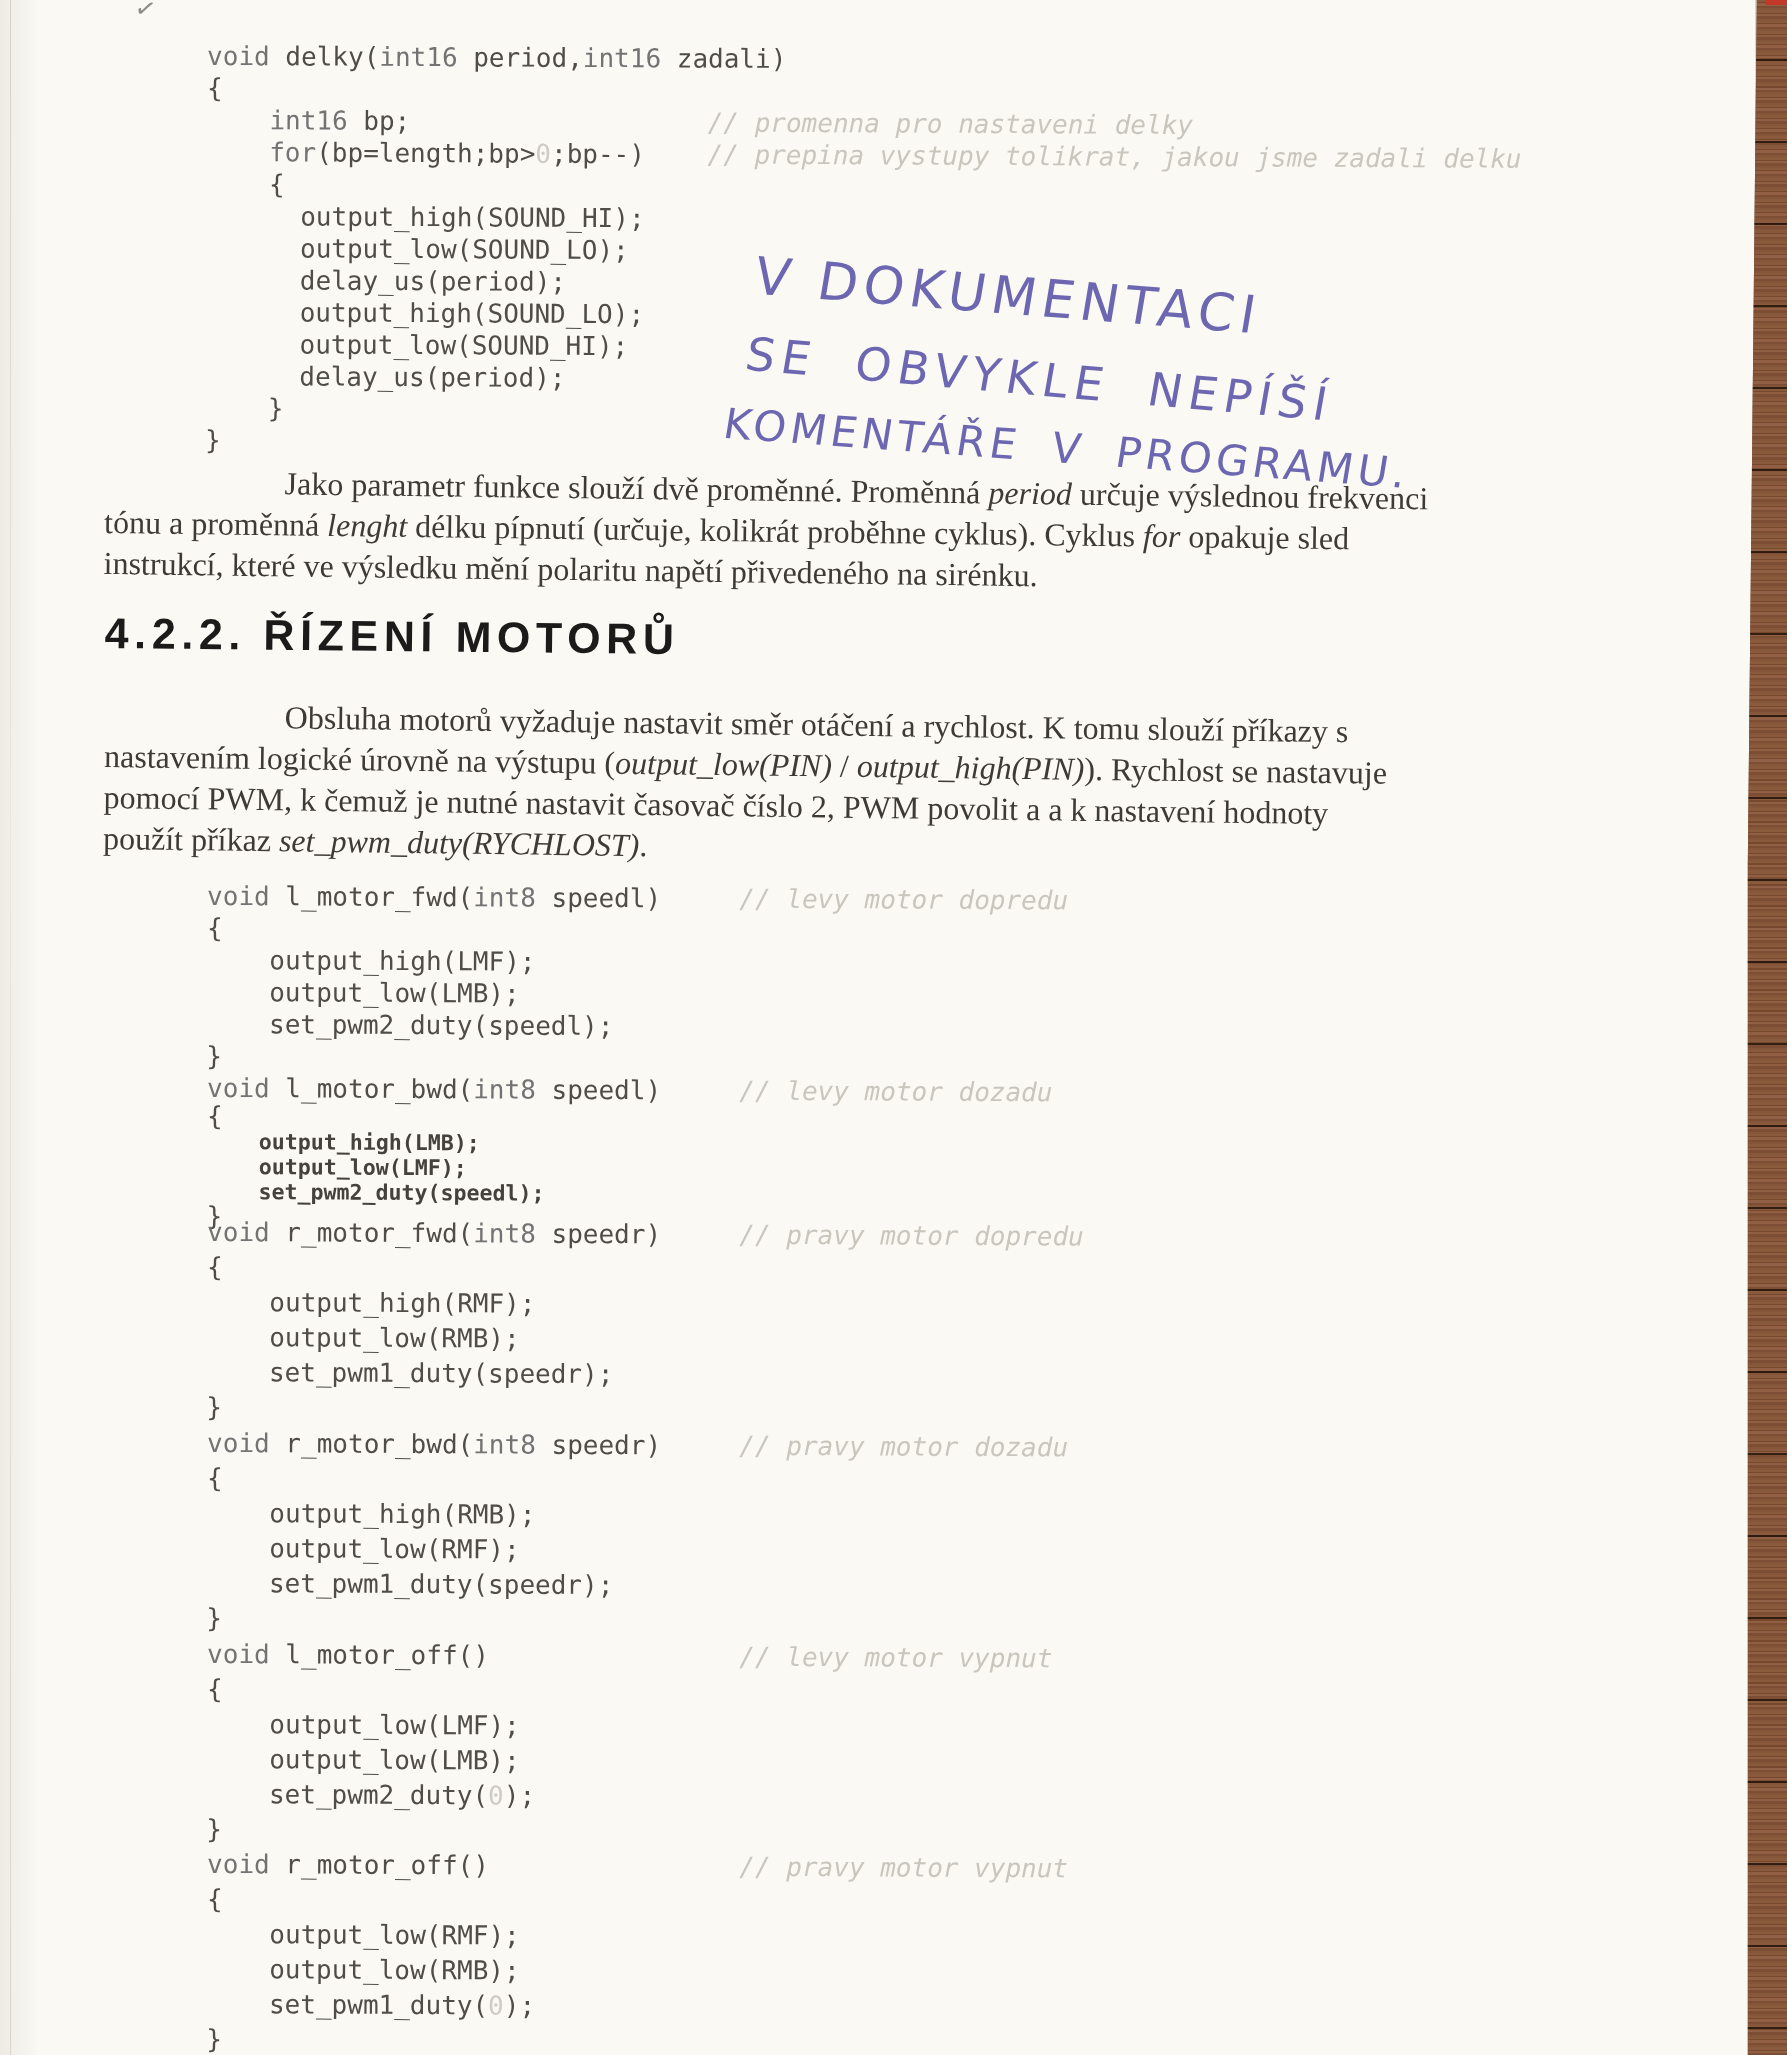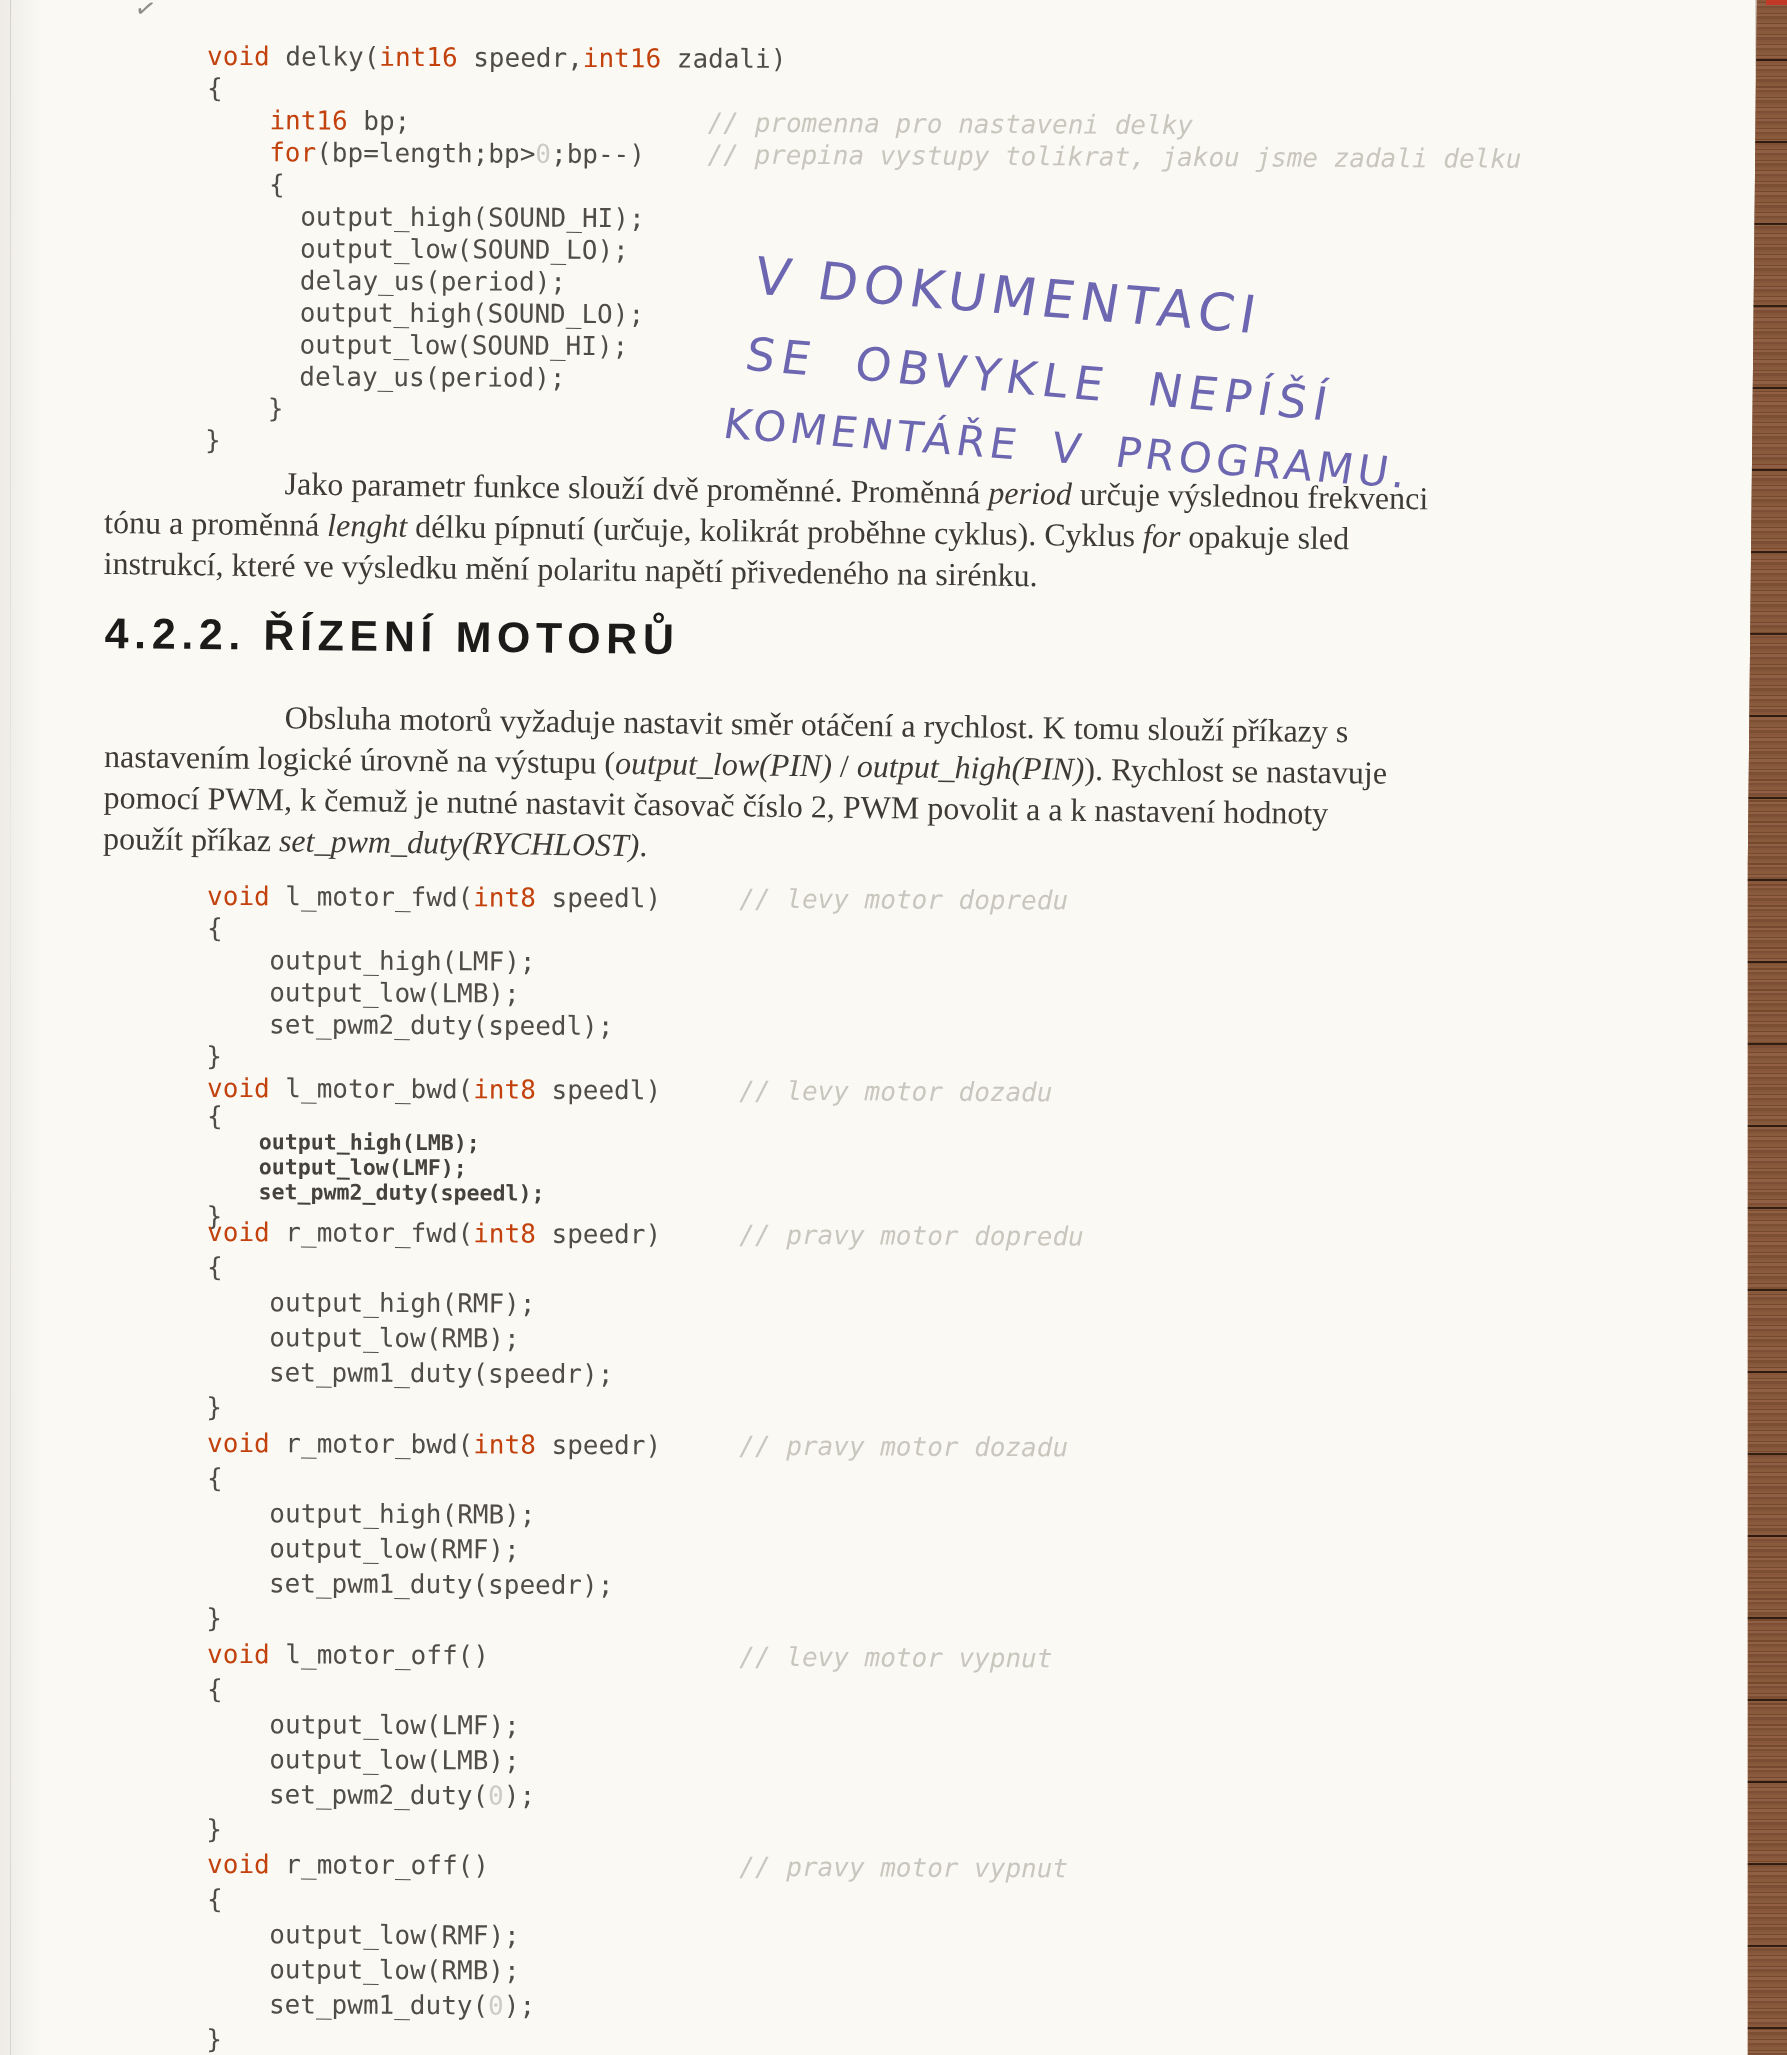--- a/index.html
+++ b/index.html
@@ -29,21 +29,21 @@
   .check-mark{position:absolute;left:135px;top:-5.6px;font-family:"DejaVu Sans",sans-serif;
     font-size:25px;color:#8f8d89;transform:rotate(12deg);}
   
   .code{position:absolute;left:207px;font-family:"DejaVu Sans Mono",monospace;
     font-size:26px;color:#504d48;}
   .code-line{white-space:pre;line-height:32px;height:auto;}
   .wide .code-line{line-height:35px;}
   .cb2 .code-line{line-height:25px;}
   .cb2 .code-line:first-child{line-height:32px;}
   .code-line.small{font-size:21.6px;font-weight:600;color:#45423e;}
-  .kw{color:#c2410c;}
+  .kw{color:#737373;}
   .cm{color:#c9c7bd;font-style:italic;}
   .num{color:#cdcbc4;}
   .code-tilt{transform:rotate(0.3deg);transform-origin:207px 41px;}
   
   .prose{position:absolute;left:105px;width:1487px;color:#3e3a36;
     font-size:32px;line-height:41px;transform:rotate(0.75deg);transform-origin:0 0;}
   .text-line{white-space:pre-wrap;}
   .text-line.indent{text-indent:180px;}
   .it{font-style:italic;}
   .heading{position:absolute;left:105px;top:609px;color:#1d1b1a;
@@ -60,21 +60,21 @@
 <body>
 
 <div class="page">
 
   <div class="left-shade"></div>
   <div class="left-crease"></div>
 
   <span class="check-mark">✓</span>
 
   <div class="code code-tilt" style="top:41px;">
-      <div class="code-line"><span class="kw">void </span><span>delky(</span><span class="kw">int16</span><span> speedr,</span><span class="kw">int16</span><span> zadali)</span></div>
+      <div class="code-line"><span class="kw">void </span><span>delky(</span><span class="kw">int16</span><span> period,</span><span class="kw">int16</span><span> zadali)</span></div>
       <div class="code-line"><span>{</span></div>
       <div class="code-line"><span>    </span><span class="kw">int16</span><span> bp;</span><span>                   </span><span class="cm">// promenna pro nastaveni delky</span></div>
       <div class="code-line"><span>    </span><span class="kw">for</span><span>(bp=length;bp&gt;</span><span class="num">0</span><span>;bp--)</span><span>    </span><span class="cm">// prepina vystupy tolikrat, jakou jsme zadali delku</span></div>
       <div class="code-line"><span>    {</span></div>
       <div class="code-line"><span>      output_high(SOUND_HI);</span></div>
       <div class="code-line"><span>      output_low(SOUND_LO);</span></div>
       <div class="code-line"><span>      delay_us(period);</span></div>
       <div class="code-line"><span>      output_high(SOUND_LO);</span></div>
       <div class="code-line"><span>      output_low(SOUND_HI);</span></div>
       <div class="code-line"><span>      delay_us(period);</span></div>

